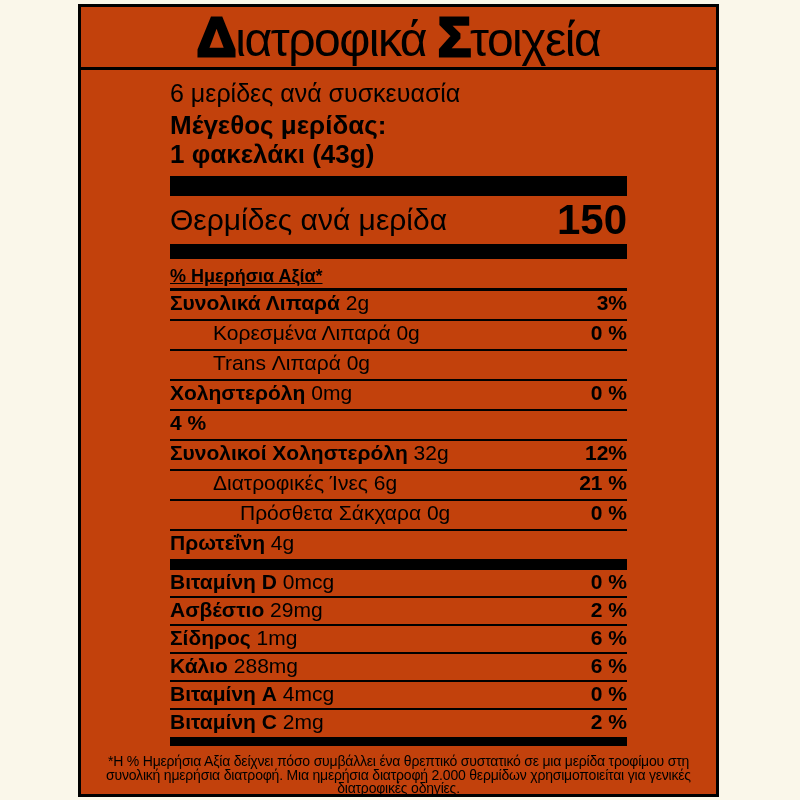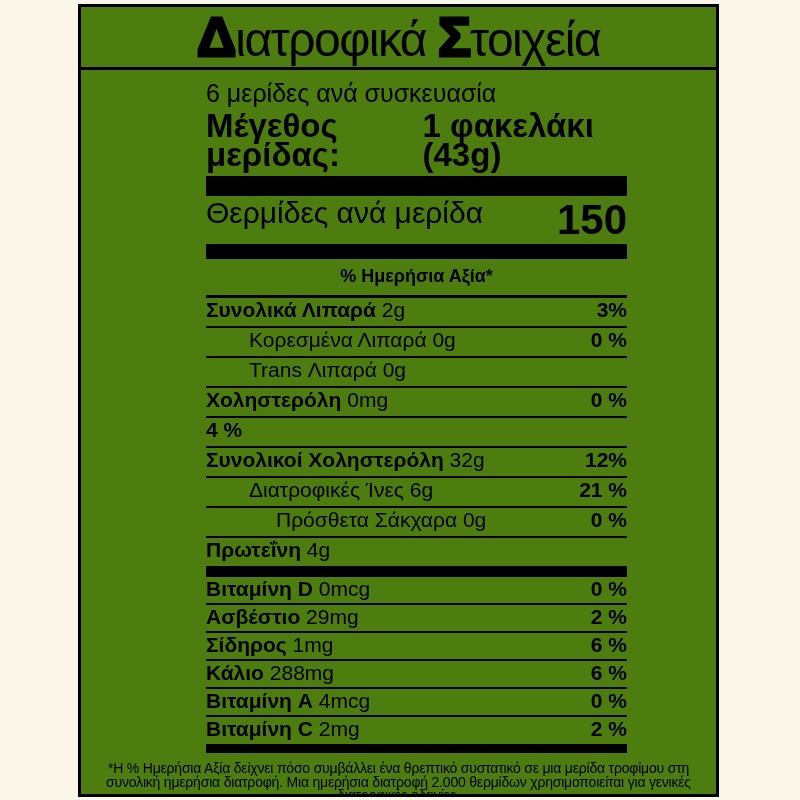--- a/index.html
+++ b/index.html
@@ -9,58 +9,58 @@
     font-family:"Liberation Sans",sans-serif;
     color:#000;
     position:relative;
     overflow:hidden;
   }
   .label{
     position:absolute;left:78px;top:4px;
     width:641px;height:793px;
     border:3px solid #000;
     box-sizing:border-box;
-    background:#4d7c0f;
+    background:#c2410c;
     overflow:hidden;
   }
   .title-row{
     height:60px;border-bottom:3px solid #000;
     display:flex;align-items:center;justify-content:center;
     white-space:pre;
   }
   .title-row .word{display:inline-block;}
   .title-cap{
     font-size:55px;font-weight:700;
     -webkit-text-stroke:3px #000;
     letter-spacing:-1px;
   }
   .title-rest{
     font-size:48px;font-weight:400;letter-spacing:-1.5px;
   }
   .word + .word{margin-left:12px;}
-  .inner{padding:0 89px;margin-left:36px;}
+  .inner{padding:0 89px;}
   .servings{font-size:25px;margin-top:9px;line-height:29px;}
   .serving-size{
     display:flex;justify-content:space-between;
-    font-weight:700;font-size:33px;margin-top:3px;line-height:29px;
+    font-weight:700;font-size:26px;margin-top:3px;line-height:29px;flex-direction:column;
   }
   .bar{background:#000;width:100%;}
   .bar-1{height:20px;margin-top:7px;}
   .bar-2{height:15px;}
   .bar-3{height:11px;}
   .bar-4{height:9px;margin-top:1px;}
   .cal-row{
-    display:flex;justify-content:space-between;
+    display:flex;justify-content:space-between;align-items:center;
     height:48px;
   }
   .cal-label{font-size:30px;}
   .cal-value{font-size:42px;font-weight:700;}
   .dv-header{
-    text-align:center;font-weight:700;font-size:18px;
-    padding:7px 0 8px;border-bottom:3px solid #000;
+    text-align:left;font-weight:700;font-size:18px;
+    padding:7px 0 1px;border-bottom:3px solid #000;text-decoration:underline;
   }
   .row{
     display:flex;justify-content:space-between;
     font-size:21px;height:28px;
     border-bottom:2.5px solid #000;
   }
   .vitamins .row{height:26px;}
   .row.last{border-bottom:none;}
   .row .b{font-weight:700;}
   .row .dv{font-weight:700;}

